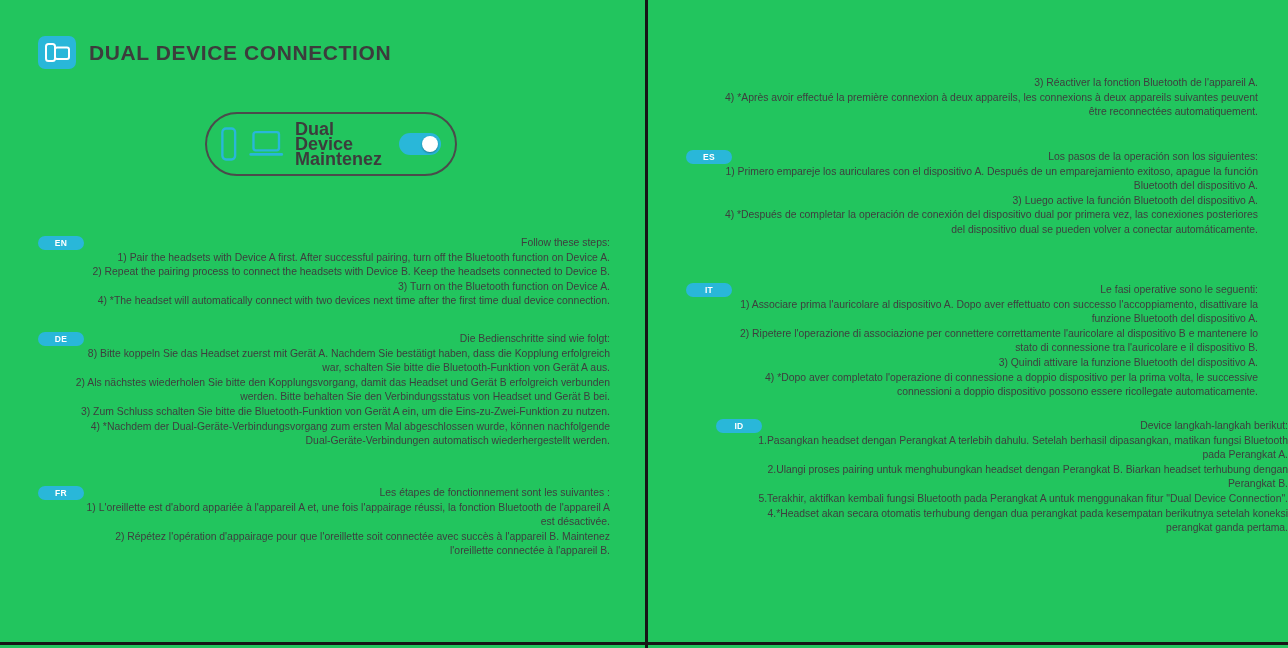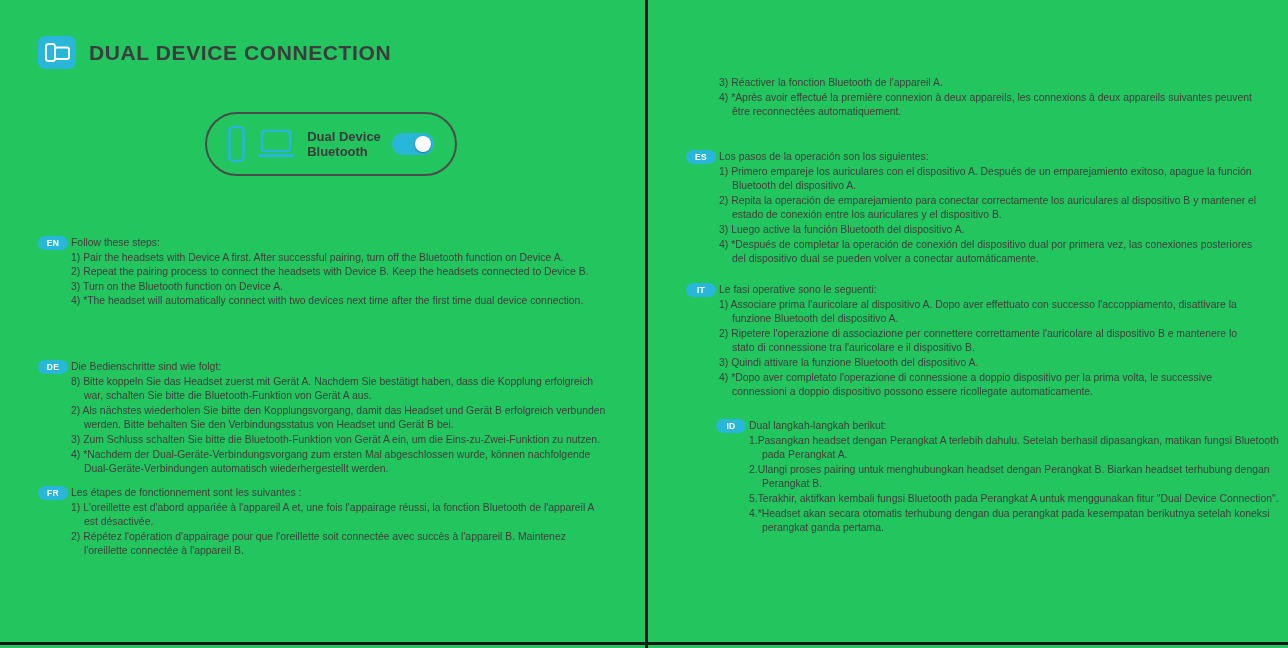--- a/index.html
+++ b/index.html
@@ -18,32 +18,32 @@
   
   .header { position:absolute; left:38px; top:36px; display:flex; align-items:center; gap:13px; }
   .page-title { font-size:21px; font-weight:700; color:#3c3c3c; letter-spacing:.6px; }
 
   
   .card {
     position:absolute; left:205px; top:112px; width:252px; height:64px;
     border:2px solid #4b4b4b; border-radius:34px;
     display:flex; align-items:center; justify-content:center; gap:11px; padding:0 14px;
   }
-  .card-label { font-size:13px; font-weight:700; line-height:15px; color:#3c3c3c; }
+  .card-label { font-size:18px; font-weight:700; line-height:15px; color:#3c3c3c; }
   .toggle { position:relative; width:42px; height:22px; border-radius:11px; background:var(--accent); flex:0 0 auto; }
   .toggle .knob {
     position:absolute; top:3px; right:3px; width:16px; height:16px; border-radius:50%;
     background:#fff; box-shadow:0 1px 2px rgba(0,0,0,.35);
   }
 
   
   .col { position:absolute; inset:0; }
-  .section { position:absolute; left:38px; width:572px; padding-left:33px; }
+  .section { position:absolute; left:38px; width:572px; padding-left:33px;text-align:right; }
   .badge {
-    position:absolute; left:0; top:0; width:30px; height:14px; border-radius:8px;
+    position:absolute; left:0; top:0; width:46px; height:14px; border-radius:8px;
     background:var(--accent); color:#fff; font-size:8.5px; font-weight:700;
     display:flex; align-items:center; justify-content:center; letter-spacing:.3px;
   }
   .section p { margin:0; font-size:10.4px; line-height:14.6px; color:var(--ink); }
   .section .step { padding-left:13px; text-indent:-13px; }
 </style>
 </head>
 <body>
 
 <div class="page" id="page-left">
@@ -60,37 +60,37 @@
   <div class="card">
     <svg width="17" height="38" viewBox="0 0 17 38">
       <rect x="1.5" y="2" width="14" height="34" rx="4" fill="none" style="stroke:var(--accent)" stroke-width="2.6"></rect>
     </svg>
     <svg width="40" height="30" viewBox="0 0 40 30">
       <rect x="6" y="2" width="28" height="20" rx="2.5" fill="none" style="stroke:var(--accent)" stroke-width="2.6"></rect>
       <path d="M3 26.5 h34" style="stroke:var(--accent)" stroke-width="3" stroke-linecap="round" fill="none"></path>
     </svg>
     <div class="card-label">
       <div>Dual Device</div>
-      <div>Bluetooth</div>
+      <div>Maintenez</div>
     </div>
     <div class="toggle">
       <div class="knob"></div>
     </div>
   </div>
 
   <div class="col">
       <div class="section" style="top: 236px;">
         <span class="badge">EN</span>
         <p class="intro">Follow these steps:</p>
         <p class="step">1) Pair the headsets with Device A first. After successful pairing, turn off the Bluetooth function on Device A.</p>
         <p class="step">2) Repeat the pairing process to connect the headsets with Device B. Keep the headsets connected to Device B.</p>
         <p class="step">3) Turn on the Bluetooth function on Device A.</p>
         <p class="step">4) *The headset will automatically connect with two devices next time after the first time dual device connection.</p>
       </div>
-      <div class="section" style="top: 332px; margin-top: 28px;">
+      <div class="section" style="top: 332px;">
         <span class="badge">DE</span>
         <p class="intro">Die Bedienschritte sind wie folgt:</p>
         <p class="step">8) Bitte koppeln Sie das Headset zuerst mit Gerät A. Nachdem Sie bestätigt haben, dass die Kopplung erfolgreich war, schalten Sie bitte die Bluetooth-Funktion von Gerät A aus.</p>
         <p class="step">2) Als nächstes wiederholen Sie bitte den Kopplungsvorgang, damit das Headset und Gerät B erfolgreich verbunden werden. Bitte behalten Sie den Verbindungsstatus von Headset und Gerät B bei.</p>
         <p class="step">3) Zum Schluss schalten Sie bitte die Bluetooth-Funktion von Gerät A ein, um die Eins-zu-Zwei-Funktion zu nutzen.</p>
         <p class="step">4) *Nachdem der Dual-Geräte-Verbindungsvorgang zum ersten Mal abgeschlossen wurde, können nachfolgende Dual-Geräte-Verbindungen automatisch wiederhergestellt werden.</p>
       </div>
       <div class="section" style="top: 486px;">
         <span class="badge">FR</span>
         <p class="intro">Les étapes de fonctionnement sont les suivantes :</p>
@@ -103,35 +103,34 @@
 <div class="page" id="page-right">
   <div class="col">
       <div class="section" style="top: 76px;">
         <p class="step">3) Réactiver la fonction Bluetooth de l'appareil A.</p>
         <p class="step">4) *Après avoir effectué la première connexion à deux appareils, les connexions à deux appareils suivantes peuvent être reconnectées automatiquement.</p>
       </div>
       <div class="section" style="top: 150px;">
         <span class="badge">ES</span>
         <p class="intro">Los pasos de la operación son los siguientes:</p>
         <p class="step">1) Primero empareje los auriculares con el dispositivo A. Después de un emparejamiento exitoso, apague la función Bluetooth del dispositivo A.</p>
-        <p class="step">2) Repita la operación de emparejamiento para conectar correctamente los auriculares al dispositivo B y mantener el estado de conexión entre los auriculares y el dispositivo B.</p>
         <p class="step">3) Luego active la función Bluetooth del dispositivo A.</p>
         <p class="step">4) *Después de completar la operación de conexión del dispositivo dual por primera vez, las conexiones posteriores del dispositivo dual se pueden volver a conectar automáticamente.</p>
       </div>
       <div class="section" style="top: 283px;">
         <span class="badge">IT</span>
         <p class="intro">Le fasi operative sono le seguenti:</p>
         <p class="step">1) Associare prima l'auricolare al dispositivo A. Dopo aver effettuato con successo l'accoppiamento, disattivare la funzione Bluetooth del dispositivo A.</p>
         <p class="step">2) Ripetere l'operazione di associazione per connettere correttamente l'auricolare al dispositivo B e mantenere lo stato di connessione tra l'auricolare e il dispositivo B.</p>
         <p class="step">3) Quindi attivare la funzione Bluetooth del dispositivo A.</p>
         <p class="step">4) *Dopo aver completato l'operazione di connessione a doppio dispositivo per la prima volta, le successive connessioni a doppio dispositivo possono essere ricollegate automaticamente.</p>
       </div>
       <div class="section" style="top: 419px; margin-left: 30px;">
         <span class="badge">ID</span>
-        <p class="intro">Dual langkah-langkah berikut:</p>
+        <p class="intro">Device langkah-langkah berikut:</p>
         <p class="step">1.Pasangkan headset dengan Perangkat A terlebih dahulu. Setelah berhasil dipasangkan, matikan fungsi Bluetooth pada Perangkat A.</p>
         <p class="step">2.Ulangi proses pairing untuk menghubungkan headset dengan Perangkat B. Biarkan headset terhubung dengan Perangkat B.</p>
         <p class="step">5.Terakhir, aktifkan kembali fungsi Bluetooth pada Perangkat A untuk menggunakan fitur "Dual Device Connection".</p>
         <p class="step">4.*Headset akan secara otomatis terhubung dengan dua perangkat pada kesempatan berikutnya setelah koneksi perangkat ganda pertama.</p>
       </div>
     </div>
 </div>
 
 <div class="divider"></div>
 <div class="bottom-line"></div>

